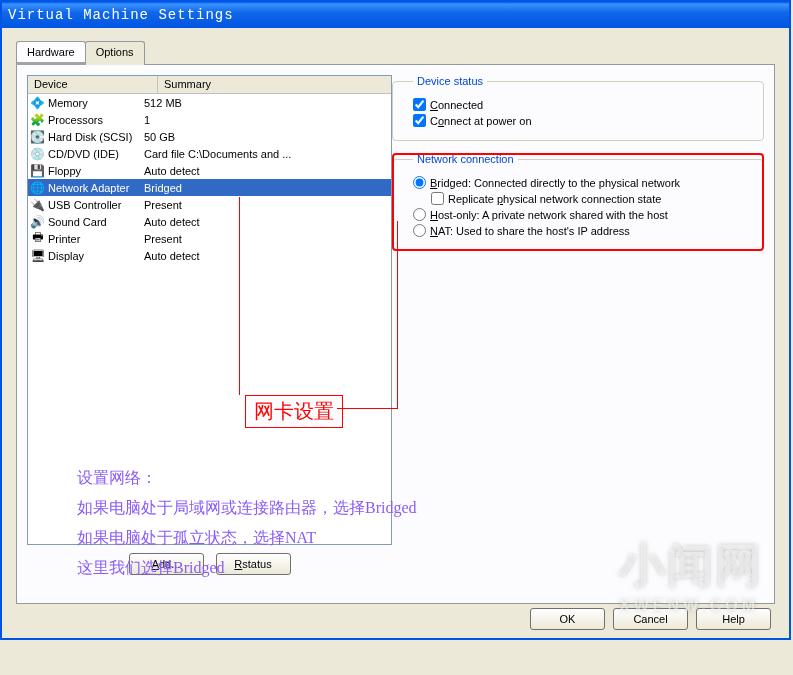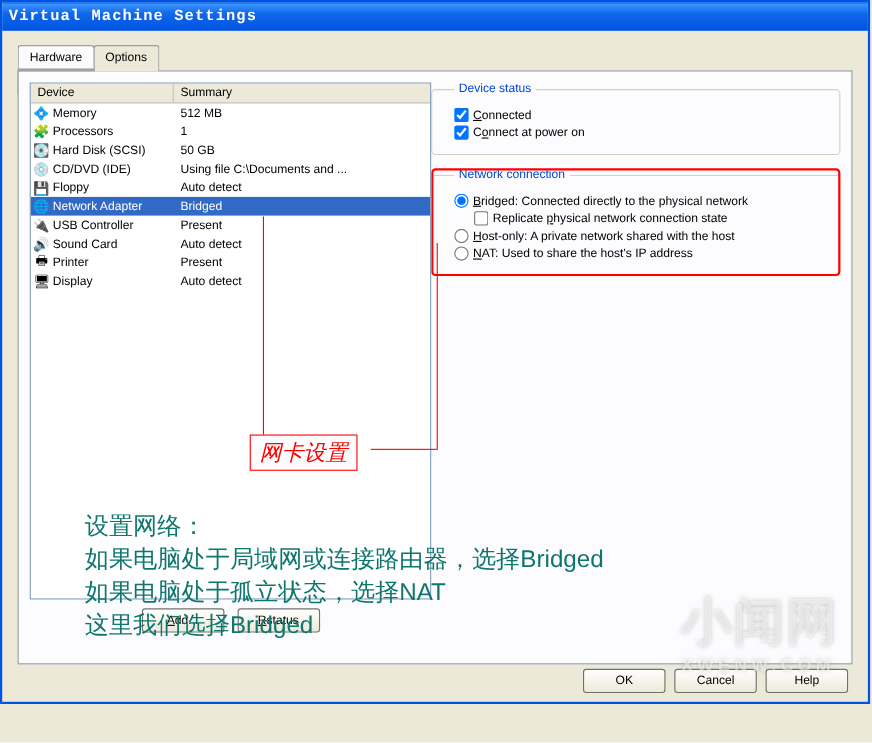--- a/index.html
+++ b/index.html
@@ -23,21 +23,21 @@
 }
 .titlebar {
   height: 26px;
   background: linear-gradient(180deg, #0058ee 0%, #3a93ff 8%, #1068e8 40%, #0054e3 100%);
   color: white;
   display: flex;
   align-items: center;
   padding: 0 6px;
   font-family: "Courier New", monospace;
   font-size: 14px;
-  font-weight: bold;
+  font-weight: normal;
   letter-spacing: 1px;
 }
 .client {
   padding: 12px 14px 10px 14px;
   height: calc(100% - 26px);
   position: relative;
 }
 .tabs {
   display: flex;
   position: relative;
@@ -99,21 +99,21 @@
   align-items: center;
   padding: 0 2px;
 }
 .row.selected { background: #316ac5; color: white; }
 .row .ico {
   width: 16px; height: 16px;
   margin-right: 2px;
   display: flex; align-items: center; justify-content: center;
   font-size: 12px;
 }
-.row .dev { width: 116px; white-space: nowrap; overflow: hidden; }
+.row .dev { width: 96px; white-space: nowrap; overflow: hidden; }
 .row .sum { flex: 1; white-space: nowrap; overflow: hidden; }
 
 
 .u { text-decoration: underline; }
 
 .list-buttons {
   display: flex;
   gap: 12px;
   justify-content: center;
   margin-top: 8px;
@@ -159,23 +159,23 @@
   font-size: 20px;
   padding: 2px 8px;
   background: #fcfcfe;
 }
 .anno-line {
   position: absolute;
   background: red;
 }
 .anno-text-block {
   position: absolute;
-  color: #0f766e;
-  font-family: Liberation Sans, sans-serif;
-  font-size: 22px;
+  color: #8b5cf6;
+  font-family: Liberation Serif, serif;
+  font-size: 16px;
   line-height: 30px;
   white-space: nowrap;
 }
 
 .bottom-buttons {
   position: absolute;
   right: 18px;
   bottom: 8px;
   display: flex;
   gap: 8px;
@@ -247,21 +247,21 @@
                   <span class="sum">1</span>
                 </div>
                 <div class="row">
                   <span class="ico">💽</span>
                   <span class="dev">Hard Disk (SCSI)</span>
                   <span class="sum">50 GB</span>
                 </div>
                 <div class="row">
                   <span class="ico">💿</span>
                   <span class="dev">CD/DVD (IDE)</span>
-                  <span class="sum">Using file C:\Documents and ...</span>
+                  <span class="sum">Card file C:\Documents and ...</span>
                 </div>
                 <div class="row">
                   <span class="ico">💾</span>
                   <span class="dev">Floppy</span>
                   <span class="sum">Auto detect</span>
                 </div>
                 <div class="row selected">
                   <span class="ico">🌐</span>
                   <span class="dev">Network Adapter</span>
                   <span class="sum">Bridged</span>
@@ -322,21 +322,21 @@
               <span><span class="u">H</span><span>ost-only: A private network shared with the host</span></span>
             </label>
             <label class="rb-row">
               <input type="radio" name="net" id="rb-nat" style="">
               <span><span class="u">N</span><span>AT: Used to share the host's IP address</span></span>
             </label>
           </fieldset>
         </div>
       </div>
 
-      <div class="anno-label-box" style="left:210px; top:330px;font-style:italic;">网卡设置</div>
+      <div class="anno-label-box" style="left:228px; top:330px;">网卡设置</div>
 
       <div class="anno-line" style="left:222px; top:132px; width:1px; height:198px;"></div>
       <div class="anno-line" style="left:222px; top:132px; width:1px; height:1px;"></div>
 
       <div class="anno-line" style="left:320px; top:343px; width:60px; height:1px;"></div>
       <div class="anno-line" style="left:380px; top:156px; width:1px; height:188px;"></div>
 
       <div class="anno-text-block" style="left:60px; top:398px;" id="anno-body">
           <div>设置网络：</div>
           <div>如果电脑处于局域网或连接路由器，选择Bridged</div>

